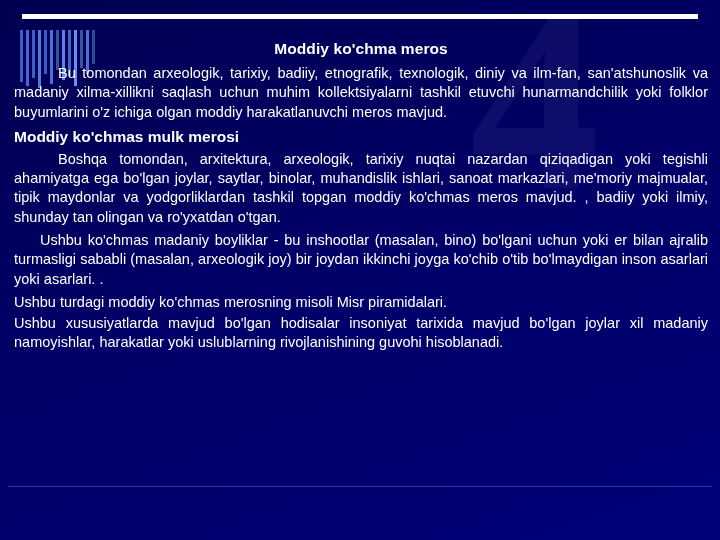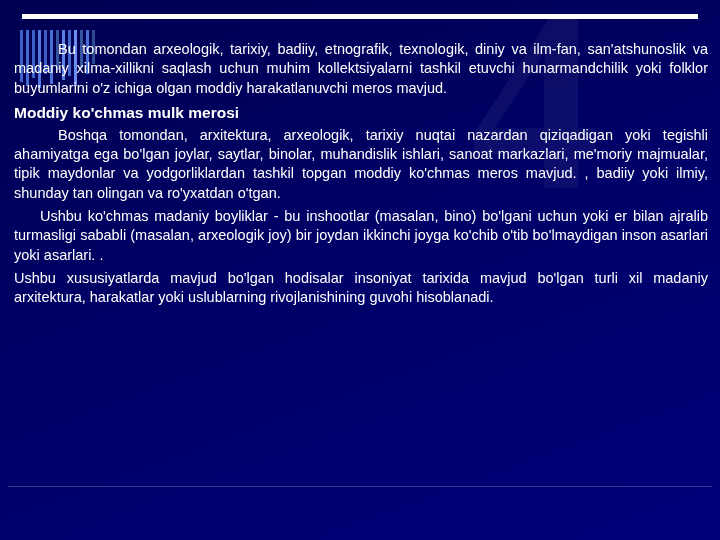--- a/index.html
+++ b/index.html
@@ -127,26 +127,28 @@
     <span style="height:50px; background:#5b82e6;"></span>
     <span style="height:46px; background:#4166cc;"></span>
     <span style="height:56px; background:#6a8ff0;"></span>
     <span style="height:38px; background:#35539f;"></span>
     <span style="height:44px; background:#4a6fd6;"></span>
     <span style="height:34px; background:#2e4a93;"></span>
   </div>
 
   <div class="content">
 
+    <h2 class="title">Moddiy ko'chma meros</h2>
 
     <p class="para indent">Bu tomondan arxeologik, tarixiy, badiiy, etnografik, texnologik, diniy va ilm-fan, san'atshunoslik va madaniy xilma-xillikni saqlash uchun muhim kollektsiyalarni tashkil etuvchi hunarmandchilik yoki folklor buyumlarini o'z ichiga olgan moddiy harakatlanuvchi meros mavjud.</p>
 
     <div class="section-title">Moddiy ko'chmas mulk merosi</div>
 
     <p class="para indent">Boshqa tomondan, arxitektura, arxeologik, tarixiy nuqtai nazardan qiziqadigan yoki tegishli ahamiyatga ega bo'lgan joylar, saytlar, binolar, muhandislik ishlari, sanoat markazlari, me'moriy majmualar, tipik maydonlar va yodgorliklardan tashkil topgan moddiy ko'chmas meros mavjud. , badiiy yoki ilmiy, shunday tan olingan va ro'yxatdan o'tgan.</p>
     <p class="para indent-small">Ushbu ko'chmas madaniy boyliklar - bu inshootlar (masalan, bino) bo'lgani uchun yoki er bilan ajralib turmasligi sababli (masalan, arxeologik joy) bir joydan ikkinchi joyga ko'chib o'tib bo'lmaydigan inson asarlari yoki asarlari. .</p>
-    <p class="para last-block">Ushbu xususiyatlarda mavjud bo'lgan hodisalar insoniyat tarixida mavjud bo'lgan turli xil madaniy arxitektura, harakatlar yoki uslublarning rivojlanishining guvohi hisoblanadi.</p>
+    <p class="para tight">Ushbu turdagi moddiy ko'chmas merosning misoli Misr piramidalari.</p>
+    <p class="para last-block">Ushbu xususiyatlarda mavjud bo'lgan hodisalar insoniyat tarixida mavjud bo'lgan joylar xil madaniy namoyishlar, harakatlar yoki uslublarning rivojlanishining guvohi hisoblanadi.</p>
 
   </div>
 
   <div class="underlineish" style="top:486px;"></div>
 
 </div>
 
 </body></html>

